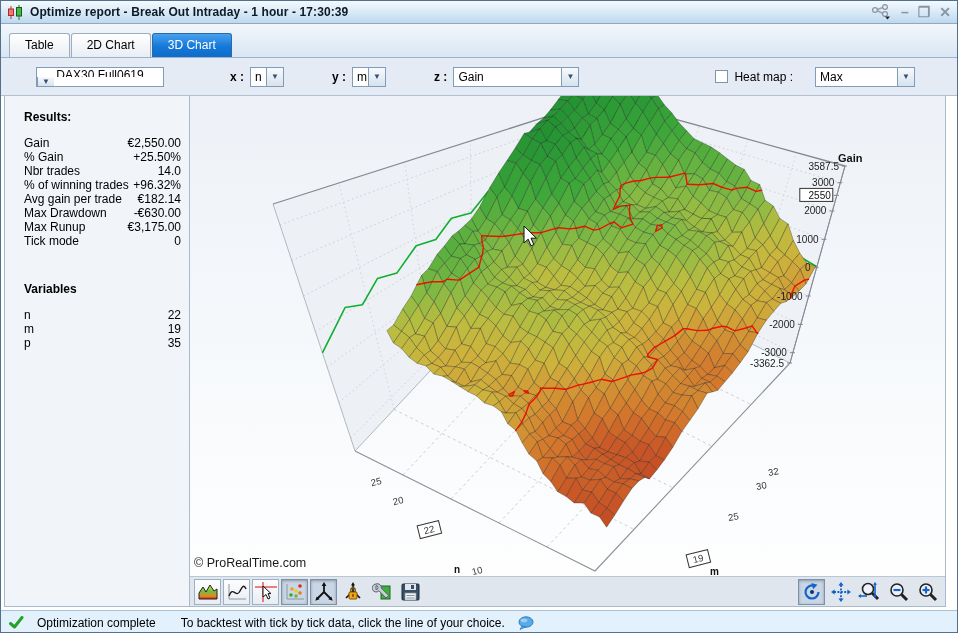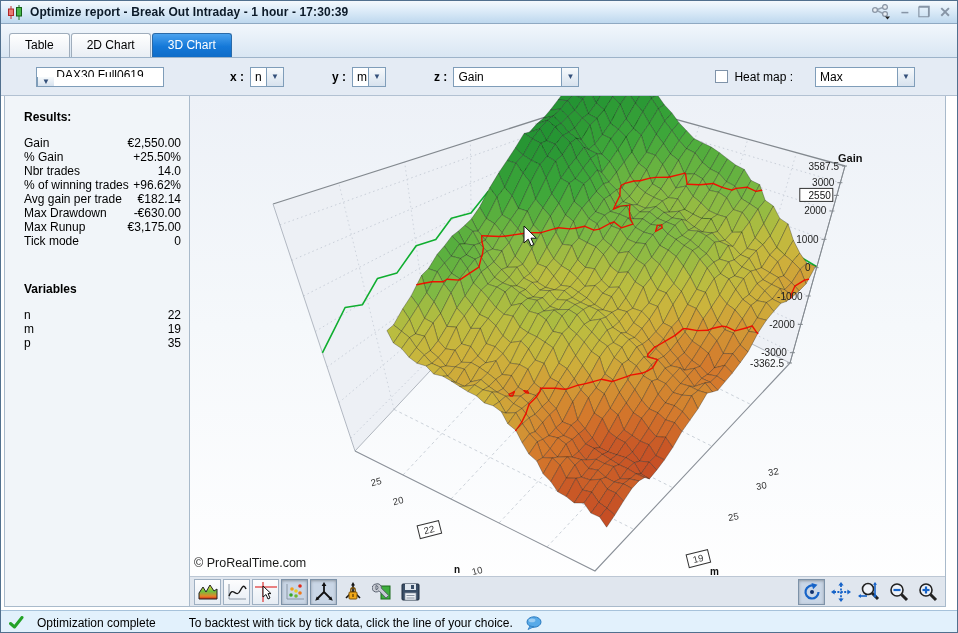--- a/index.html
+++ b/index.html
@@ -32,21 +32,21 @@
   .chartpanel{flex:1;background:linear-gradient(180deg,#edf1f7 0%,#f5f8fb 45%,#ffffff 100%);border:1px solid #a9bacb;border-top:none;border-left:none;display:flex;flex-direction:column;position:relative;}
   #chart-svg{display:block;width:755px;height:480px;}
   
   .chart-toolbar{height:30px;flex:0 0 30px;background:#e0e6ee;border-top:1px solid #bcc7d4;display:flex;align-items:center;padding:0 4px;gap:2px;}
   .btn{width:27px;height:26px;border:1px solid #9fb0c2;background:linear-gradient(180deg,#fdfdfe,#e7edf4);display:flex;align-items:center;justify-content:center;}
   .btn.pressed{background:#c9d6e6;border-color:#7d92a8;box-shadow:inset 0 1px 3px rgba(0,0,0,.3);}
   .flat{width:27px;height:26px;border:none;background:none;display:flex;align-items:center;justify-content:center;}
   .rightgrp{margin-left:auto;display:flex;align-items:center;gap:2px;}
   
   .statusbar{height:24px;flex:0 0 24px;background:#e2f1fc;border-top:1px solid #a6c2da;display:flex;align-items:center;padding:0 8px;font-size:12px;color:#000;margin-top:3px;gap:13px;}
-  .statusbar .hint{margin-left:20px;}
+  .statusbar .hint{margin-left:12px;}
   text{font-family:"Liberation Sans",sans-serif;}
 </style>
 </head>
 <body>
 
 <div class="window">
 
   <div class="titlebar">
     <svg class="ticon" viewBox="0 0 18 15">
       <line x1="4" y1="1" x2="4" y2="14" stroke="#c03030" stroke-width="1"></line>
@@ -117,21 +117,21 @@
           <div class="krow">
             <span class="klabel">% Gain</span>
             <span class="kvalue">+25.50%</span>
           </div>
           <div class="krow">
             <span class="klabel">Nbr trades</span>
             <span class="kvalue">14.0</span>
           </div>
           <div class="krow">
             <span class="klabel">% of winning trades</span>
-            <span class="kvalue">+96.62%</span>
+            <span class="kvalue">+96.32%</span>
           </div>
           <div class="krow">
             <span class="klabel">Avg gain per trade</span>
             <span class="kvalue">€182.14</span>
           </div>
           <div class="krow">
             <span class="klabel">Max Drawdown</span>
             <span class="kvalue">-€630.00</span>
           </div>
           <div class="krow">

